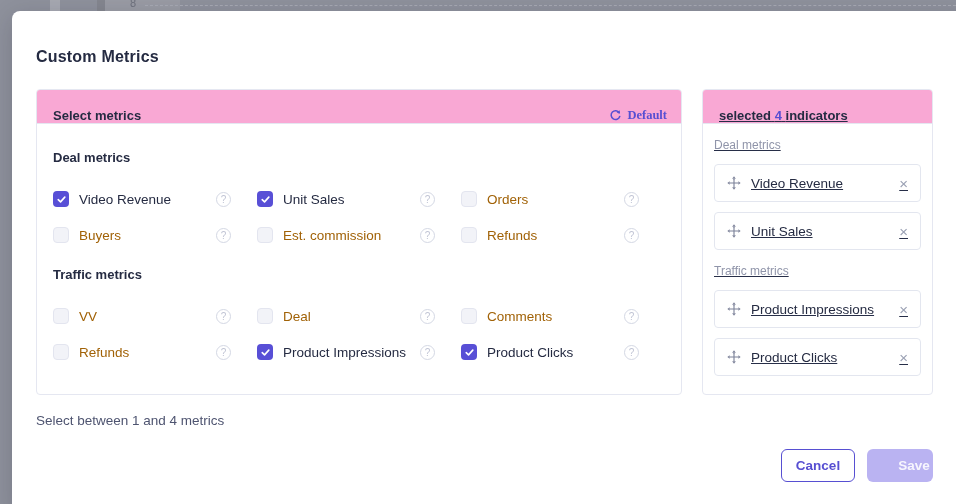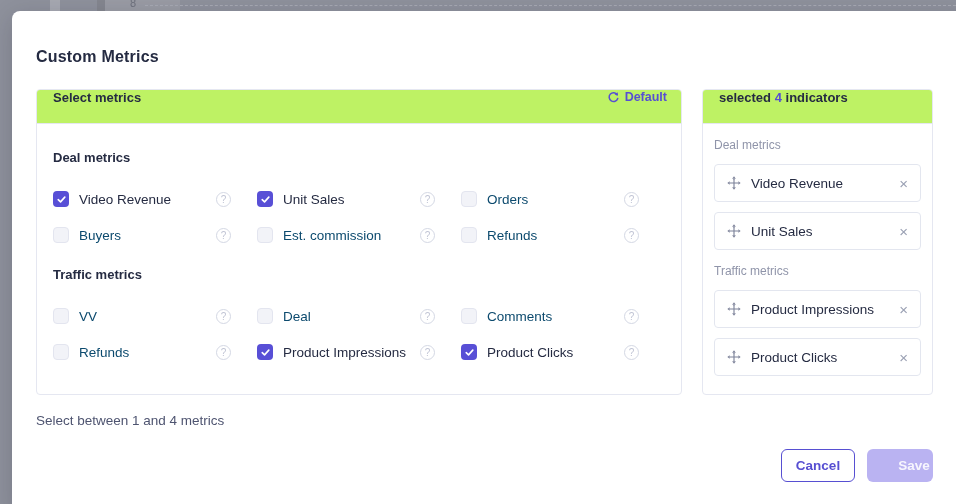--- a/index.html
+++ b/index.html
@@ -28,43 +28,43 @@
     position:absolute; left:12px; top:11px; right:-10px; bottom:-10px;
     background:#fff; border-radius:8px;
     box-shadow: 0 6px 24px rgba(20,24,40,.18);
     padding: 37px 0 0 24px;
   }
   .modal-title { font-size:16px; font-weight:700; color:#252b42; letter-spacing:.2px; }
 
   .panels { display:flex; gap:20px; margin-top:23px; width:897px; }
   .panel { border:1px solid #e5e7f1; border-radius:4px; background:#fff; height:306px; overflow:hidden; }
   .panel-left  { width:646px; }
-  .panel-right { width:231px; }
+  .panel-right { width:231px;text-decoration:underline; }
 
   .panel-header {
-    height:34px; background:#bef264; border-bottom:1px solid #e5e7f1;
-    display:flex; align-items:flex-start; justify-content:space-between;
+    height:34px; background:#f9a8d4; border-bottom:1px solid #e5e7f1;
+    display:flex; align-items:flex-end; justify-content:space-between;
     padding:0 14px 0 16px; font-size:13px; font-weight:700; color:#252b42;
   }
   .default-btn {
     display:flex; align-items:center; gap:5px;
     background:none; border:none; cursor:pointer;
     color:#574fd2; font-size:12.5px; font-weight:700;
-    font-family:Liberation Sans, sans-serif;
+    font-family:Liberation Serif, serif;
   }
   .default-btn svg { display:block; }
 
   .panel-left-body { padding:26px 16px 0; }
   .section-title { font-size:13px; font-weight:700; color:#252b42; }
   .metric-grid { display:grid; grid-template-columns:repeat(3,1fr); margin-top:16px; }
   .metric-grid.second { margin-top:16px; }
   .sec2 { margin-top:14px; }
   .metric-cell { height:36px; display:flex; align-items:center; }
   .metric-label { margin-left:10px; font-size:13.5px; color:#252b42; flex:1; }
-  .metric-cell.disabled .metric-label { color:#0c4a6e; }
+  .metric-cell.disabled .metric-label { color:#a16207; }
   .help {
     width:15px; height:15px; border:1px solid #d4d8e4; border-radius:50%;
     color:#c0c4d4; font-size:10px; line-height:13px; text-align:center;
     margin-right:26px; flex:none; cursor:default;
   }
   .checkbox {
     width:16px; height:16px; border-radius:4px; flex:none;
     display:flex; align-items:center; justify-content:center; cursor:pointer;
   }
   .checkbox.checked { background:#584fd6; }

